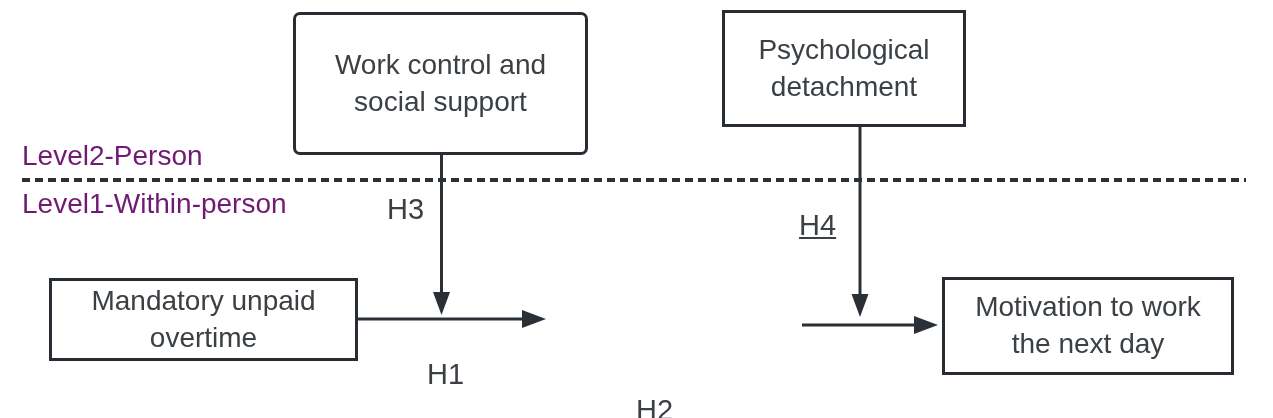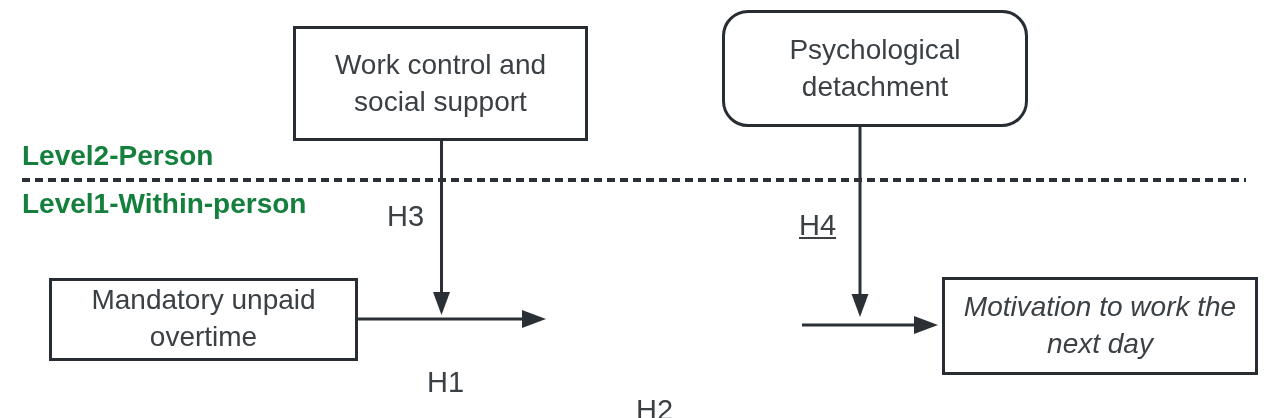--- a/index.html
+++ b/index.html
@@ -29,43 +29,43 @@
     border: 3px solid #272d33;
     display: flex;
     align-items: center;
     justify-content: center;
     text-align: center;
     font-size: 28px;
     line-height: 1.32;
     color: #3b4045;
     padding: 2px 10px;
   }
-  .box-work-control    { left: 293px; top: 26px;  width: 295px; height: 115px; }
-  .box-psych-detach    { left: 722px; top: 10px;  width: 306px; height: 117px; border-radius: 26px; }
-  .box-mandatory       { left: 49px;  top: 278px; width: 309px; height: 83px; align-items: flex-end;  }
+  .box-work-control    { left: 293px; top: 12px;  width: 295px; height: 143px; border-radius: 7px; }
+  .box-psych-detach    { left: 722px; top: 10px;  width: 244px; height: 117px; }
+  .box-mandatory       { left: 49px;  top: 278px; width: 309px; height: 83px;  }
   .box-emotion         { left: 548px; top: 278px; width: 254px; height: 94px;  }
-  .box-motivation      { left: 942px; top: 277px; width: 316px; height: 98px; font-style: italic;  }
+  .box-motivation      { left: 942px; top: 277px; width: 292px; height: 98px;  }
   .level-label {
     position: absolute;
     font-size: 28px;
-    font-weight: bold;
-    color: #15803d;
+    font-weight: normal;
+    color: #701a75;
     white-space: nowrap;
   }
   .level2-label { left: 22px; top: 140px; }
   .level1-label { left: 22px; top: 188px; }
   .h-label {
     position: absolute;
     font-size: 29px;
     color: #3b4045;
     white-space: nowrap;
   }
-  .h3-label { left: 387px; top: 200px; }
+  .h3-label { left: 387px; top: 193px; }
   .h4-label { left: 799px; top: 209px; text-decoration: underline; }
-  .h1-label { left: 427px; top: 366px; }
+  .h1-label { left: 427px; top: 358px; }
   .h2-label { left: 636px; top: 394px; }
 </style>
 </head>
 <body>
 
 <div class="canvas">
 
   <svg class="connector-layer" viewBox="0 0 1273 418" xmlns="http://www.w3.org/2000/svg">
 
     <line x1="22" y1="180" x2="1246" y2="180" stroke="#2b3036" stroke-width="4" stroke-dasharray="8 5"></line>

